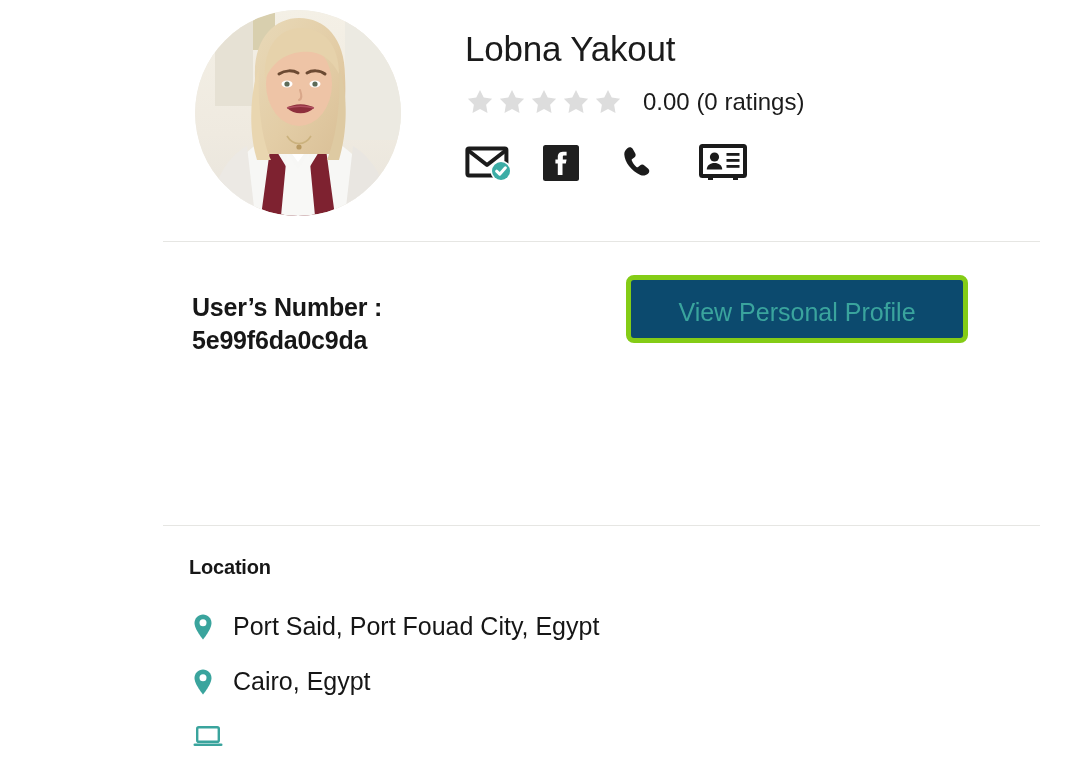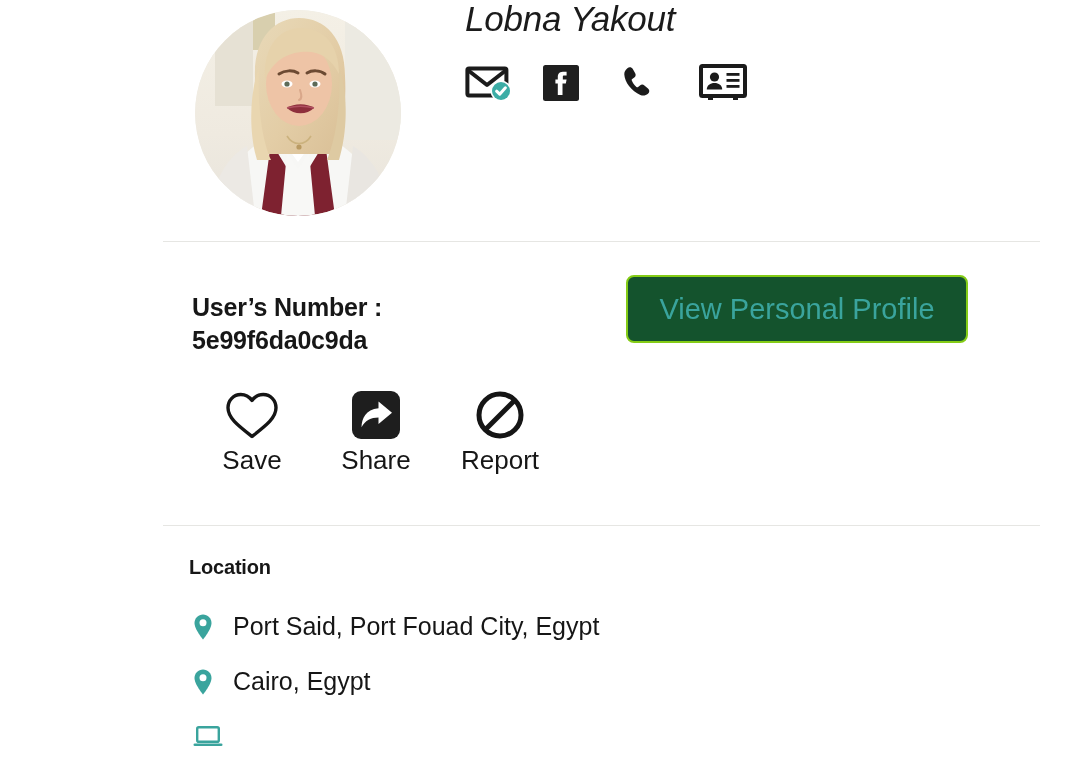--- a/index.html
+++ b/index.html
@@ -47,21 +47,21 @@
     height: 206px;
     border-radius: 50%;
     overflow: hidden;
     position: relative;
     background: #efece4;
   }
   .avatar svg { display: block; width: 100%; height: 100%; }
 
   .identity {
     margin-left: 60px;
-    font-style: italic;
+    margin-top: 30px;
   }
 
   .display-name {
     font-size: 35px;
     font-weight: 400;
     color: #1b1b1b;
     line-height: 1.1;
     letter-spacing: -0.2px;
     white-space: nowrap;
   }
@@ -129,26 +129,26 @@
     letter-spacing: -0.2px;
   }
   .usernum div { white-space: nowrap; }
 
   .view-profile-btn {
     position: absolute;
     left: 460px;
     top: 34px;
     width: 342px;
     height: 68px;
-    border: 2px solid #84cc16;
+    border: 5px solid #84cc16;
     border-radius: 8px;
-    background: #14532d;
+    background: #0c4a6e;
     color: #3aa49d;
     font-family: "Liberation Sans", sans-serif;
-    font-size: 29px;
+    font-size: 25px;
     line-height: 64px;
     text-align: center;
     cursor: pointer;
     padding: 0;
     box-sizing: border-box;
   }
 
   .actions {
     position: absolute;
     left: 24px;
@@ -283,20 +283,40 @@
             <circle cx="104" cy="137" r="2.6" fill="#b99a62"></circle>
           </g>
         </svg>
       </div>
     </div>
 
     <div class="identity">
 
       <div class="display-name">Lobna Yakout</div>
 
+      <div class="rating-row">
+        <div class="stars">
+          <svg class="star" viewBox="0 0 24 24">
+              <path fill="#dddddd" d="M12 2.3l3 6.1 6.7 1-4.8 4.7 1.1 6.7L12 17.6 6 20.8l1.1-6.7L2.3 9.4l6.7-1z"></path>
+            </svg>
+          <svg class="star" viewBox="0 0 24 24">
+              <path fill="#dddddd" d="M12 2.3l3 6.1 6.7 1-4.8 4.7 1.1 6.7L12 17.6 6 20.8l1.1-6.7L2.3 9.4l6.7-1z"></path>
+            </svg>
+          <svg class="star" viewBox="0 0 24 24">
+              <path fill="#dddddd" d="M12 2.3l3 6.1 6.7 1-4.8 4.7 1.1 6.7L12 17.6 6 20.8l1.1-6.7L2.3 9.4l6.7-1z"></path>
+            </svg>
+          <svg class="star" viewBox="0 0 24 24">
+              <path fill="#dddddd" d="M12 2.3l3 6.1 6.7 1-4.8 4.7 1.1 6.7L12 17.6 6 20.8l1.1-6.7L2.3 9.4l6.7-1z"></path>
+            </svg>
+          <svg class="star" viewBox="0 0 24 24">
+              <path fill="#dddddd" d="M12 2.3l3 6.1 6.7 1-4.8 4.7 1.1 6.7L12 17.6 6 20.8l1.1-6.7L2.3 9.4l6.7-1z"></path>
+            </svg>
+        </div>
+        <div class="rating-text">0.00 (0 ratings)</div>
+      </div>
 
       <div class="contact-icons">
 
         <div class="contact-icon">
           <svg width="52" height="40" viewBox="0 0 52 40">
             <rect x="2.4" y="5.4" width="39" height="27" rx="1.6" fill="#ffffff" stroke="#1b1b1b" stroke-width="4"></rect>
             <path d="M4 8 L22 22 L40 8" fill="none" stroke="#1b1b1b" stroke-width="4" stroke-linecap="round" stroke-linejoin="round"></path>
             <circle cx="36" cy="28" r="10.5" fill="#ffffff"></circle>
             <circle cx="36" cy="28" r="9" fill="#3cada6"></circle>
             <path d="M31.6 28.2 L34.7 31.2 L40.4 24.8" fill="none" stroke="#ffffff" stroke-width="3" stroke-linecap="round" stroke-linejoin="round"></path>
@@ -337,52 +357,20 @@
 
   <div class="mid">
 
     <div class="usernum">
       <div>User’s Number :</div>
       <div>5e99f6da0c9da</div>
     </div>
 
     <button class="view-profile-btn">View Personal Profile</button>
 
-    <div class="actions">
-
-      <div class="action">
-        <div class="action-icon">
-          <svg width="56" height="50" viewBox="0 0 56 50">
-            <path d="M28 46.5 C14 35.5 4 28 4 17.8 C4 10.3 9.6 4.5 16.8 4.5 C21.3 4.5 25.3 6.8 28 10.5 C30.7 6.8 34.7 4.5 39.2 4.5 C46.4 4.5 52 10.3 52 17.8 C52 28 42 35.5 28 46.5 Z" fill="none" stroke="#151515" stroke-width="3.4" stroke-linejoin="round"></path>
-          </svg>
-        </div>
-        <div class="action-label">Save</div>
-      </div>
-
-      <div class="action">
-        <div class="action-icon">
-          <svg width="50" height="50" viewBox="0 0 50 50">
-            <rect x="1" y="1" width="48" height="48" rx="9" fill="#1e1e1e"></rect>
-            <path d="M27.5 11.5 L41 22.8 L27.5 34 V27.4 C19.8 27.4 14.6 30.2 10.5 37.2 C10.8 28.4 14.6 19.6 27.5 18.2 Z" fill="#ffffff"></path>
-          </svg>
-        </div>
-        <div class="action-label">Share</div>
-      </div>
-
-      <div class="action">
-        <div class="action-icon">
-          <svg width="52" height="52" viewBox="0 0 52 52">
-            <circle cx="26" cy="26" r="21" fill="none" stroke="#151515" stroke-width="5"></circle>
-            <line x1="11.5" y1="40.5" x2="40.5" y2="11.5" stroke="#151515" stroke-width="5" stroke-linecap="butt"></line>
-          </svg>
-        </div>
-        <div class="action-label">Report</div>
-      </div>
-
-    </div>
   </div>
 
   <div class="divider divider-2"></div>
 
   <div class="location">
     <div class="location-title">Location</div>
 
     <div class="loc-list">
 
       <div class="loc-item">

